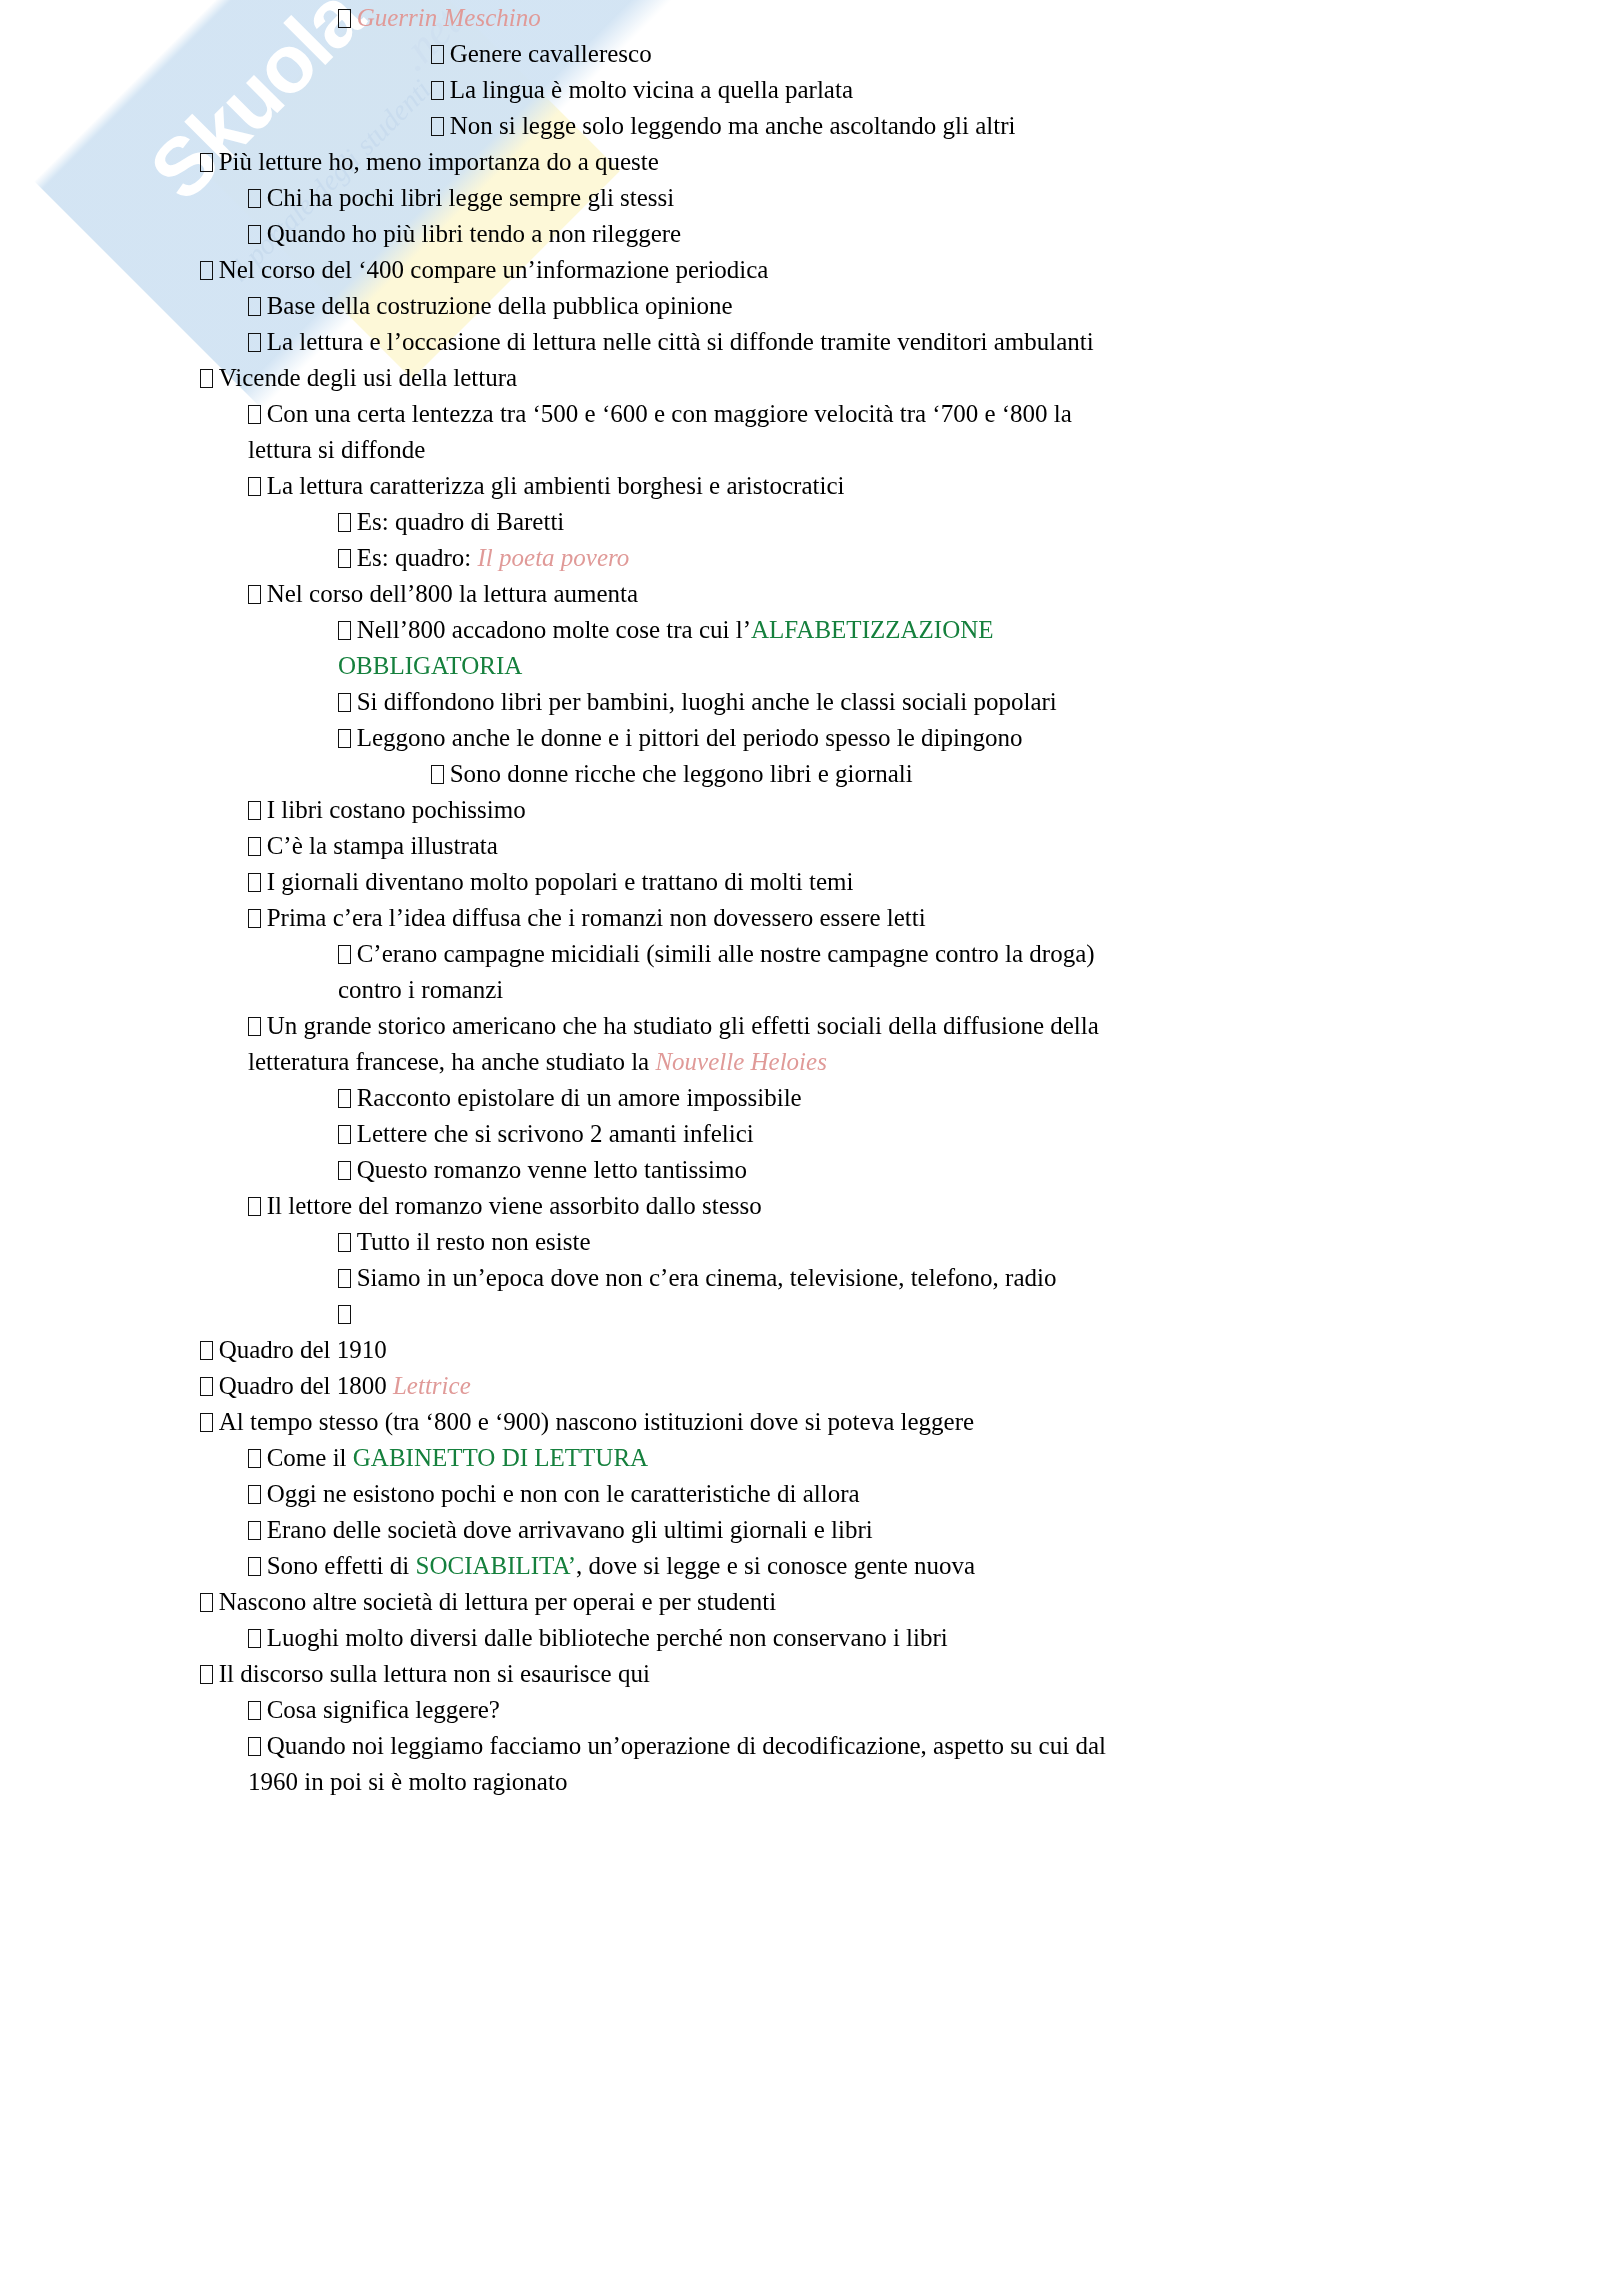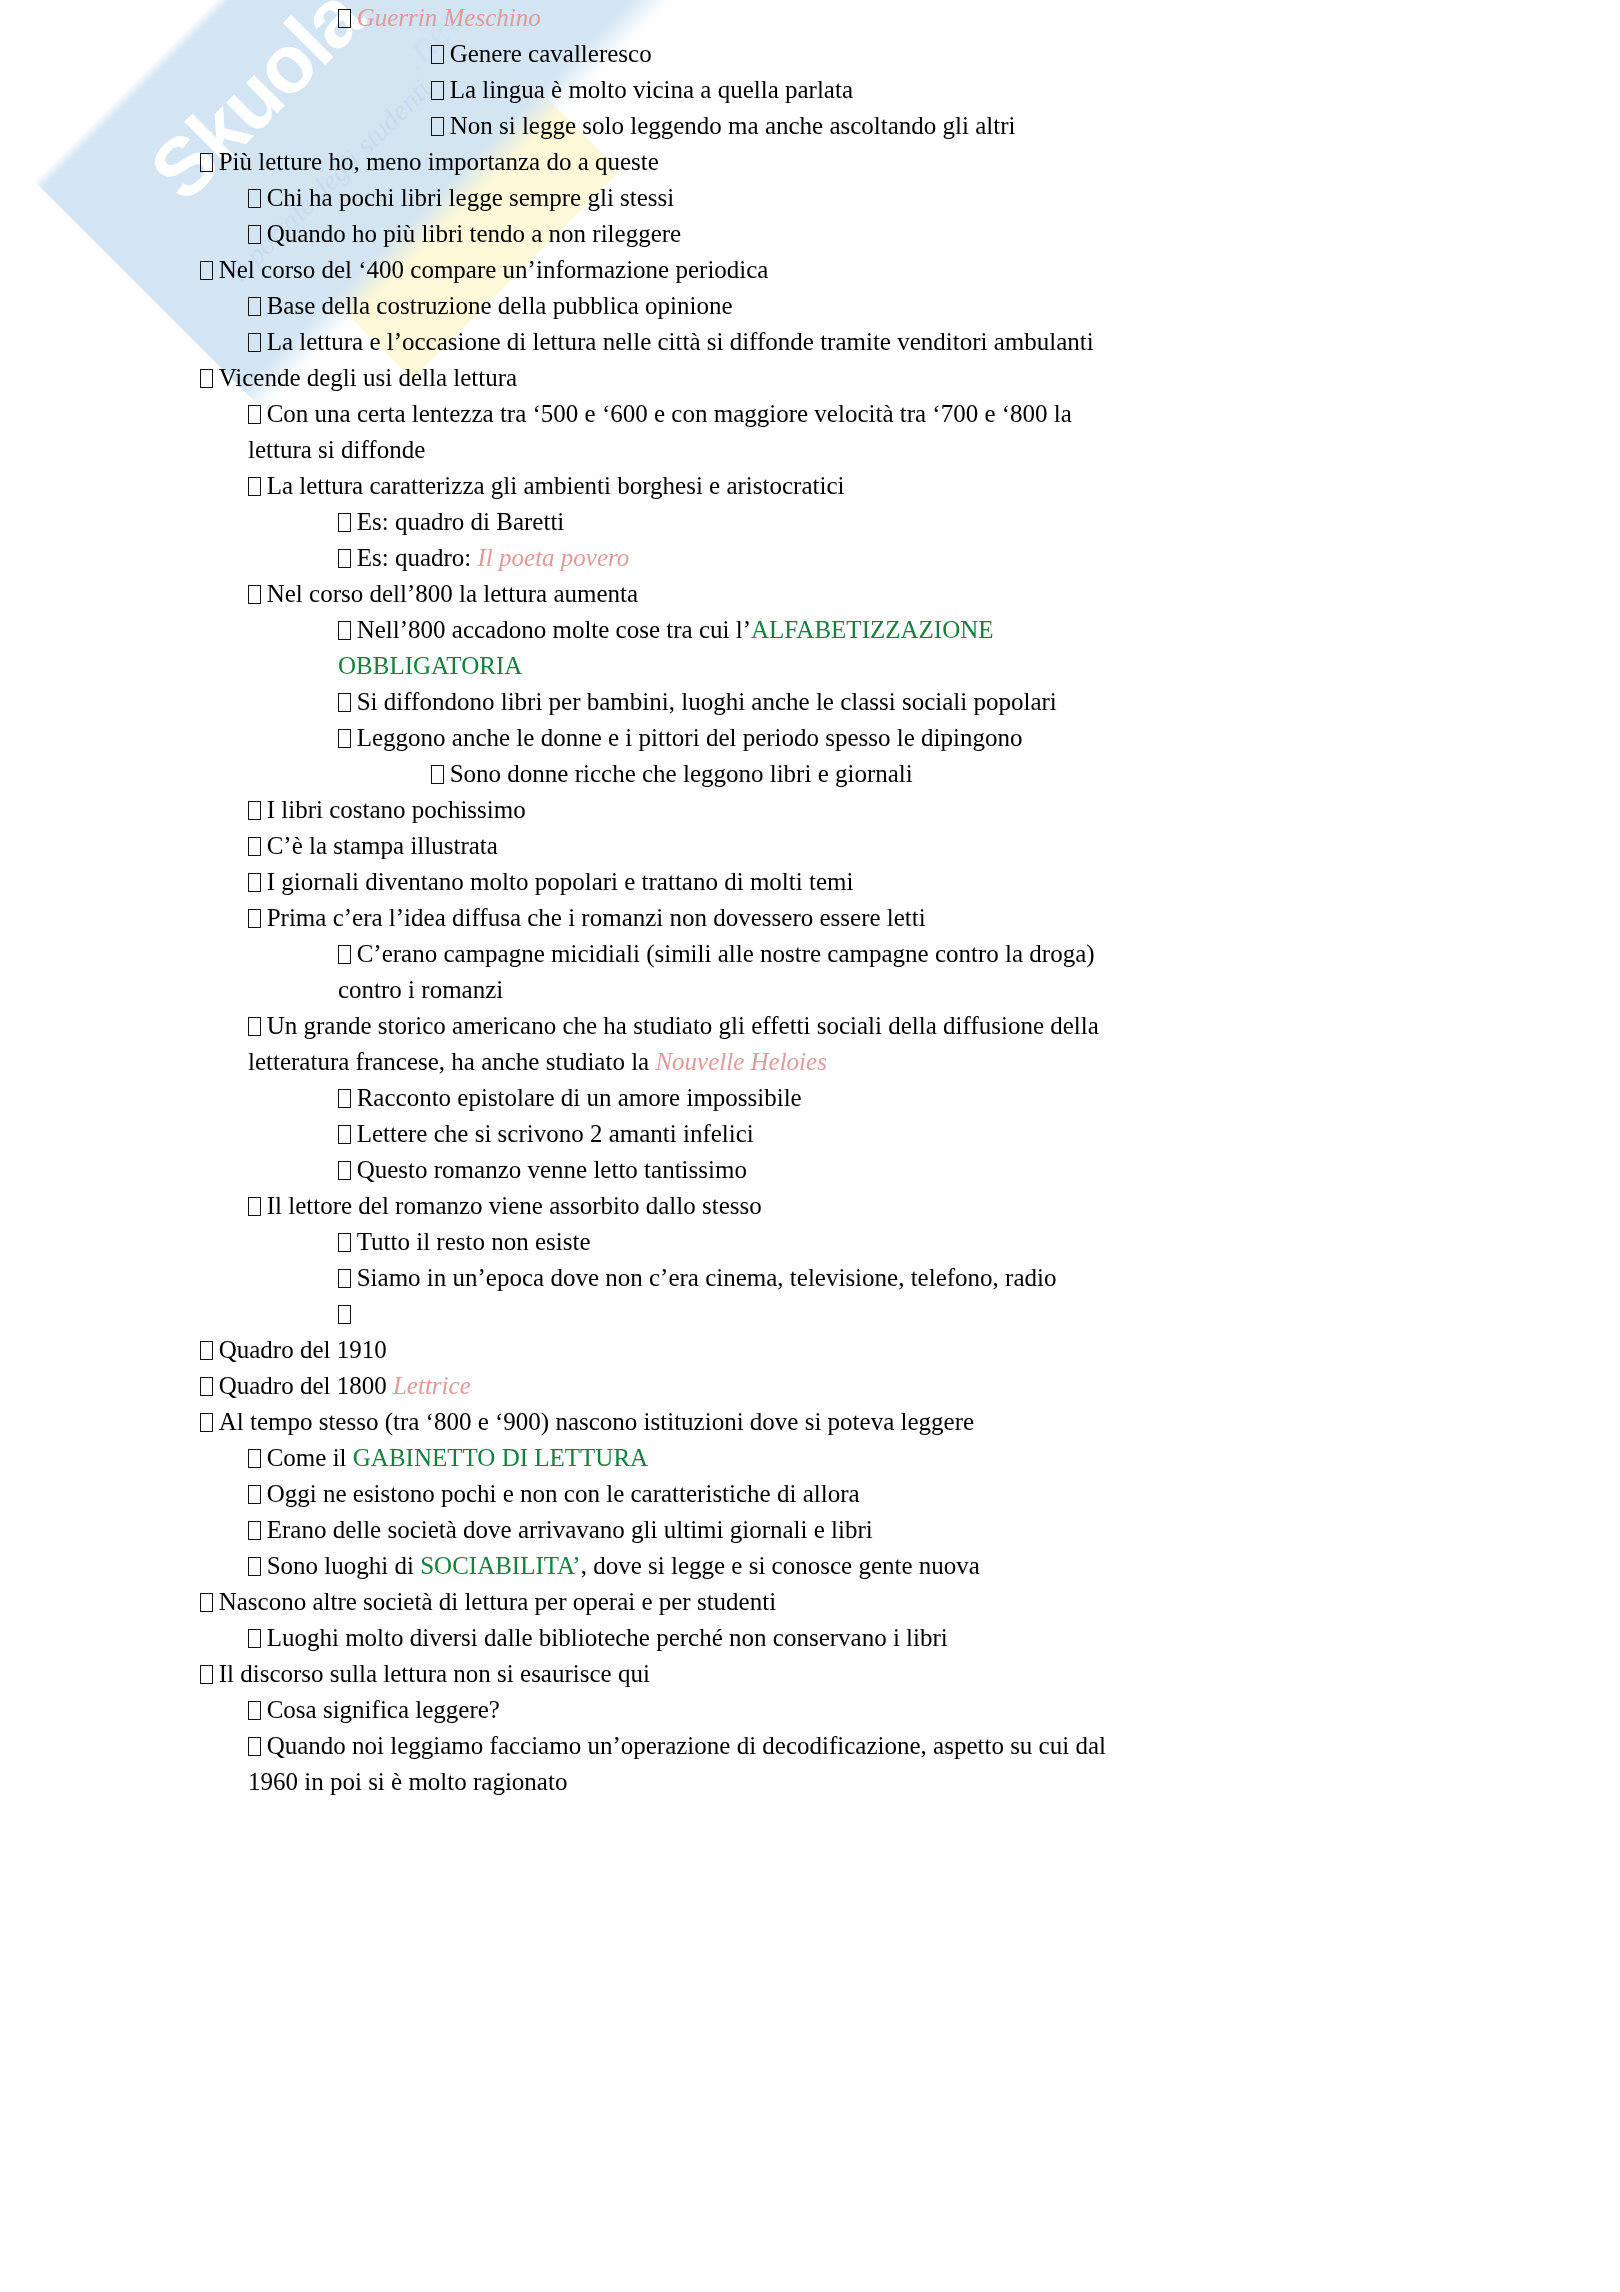--- a/index.html
+++ b/index.html
@@ -175,21 +175,21 @@
       <div class="line lvl1"><span class="bullet"></span><span>Il lettore del romanzo viene assorbito dallo stesso</span></div>
       <div class="line lvl2"><span class="bullet"></span><span>Tutto il resto non esiste</span></div>
       <div class="line lvl2"><span class="bullet"></span><span>Siamo in un’epoca dove non c’era cinema, televisione, telefono, radio</span></div>
       <div class="line lvl2"><span class="bullet"></span></div>
       <div class="line lvl0"><span class="bullet"></span><span>Quadro del 1910</span></div>
       <div class="line lvl0"><span class="bullet"></span><span>Quadro del 1800 </span><span class="rose">Lettrice</span></div>
       <div class="line lvl0"><span class="bullet"></span><span>Al tempo stesso (tra ‘800 e ‘900) nascono istituzioni dove si poteva leggere</span></div>
       <div class="line lvl1"><span class="bullet"></span><span>Come il </span><span class="blue">GABINETTO DI LETTURA</span></div>
       <div class="line lvl1"><span class="bullet"></span><span>Oggi ne esistono pochi e non con le caratteristiche di allora</span></div>
       <div class="line lvl1"><span class="bullet"></span><span>Erano delle società dove arrivavano gli ultimi giornali e libri</span></div>
-      <div class="line lvl1"><span class="bullet"></span><span>Sono luoghi di </span><span class="blue">SOCIABILITA’</span><span>, dove si legge e si conosce gente nuova</span></div>
+      <div class="line lvl1"><span class="bullet"></span><span>Sono effetti di </span><span class="blue">SOCIABILITA’</span><span>, dove si legge e si conosce gente nuova</span></div>
       <div class="line lvl0"><span class="bullet"></span><span>Nascono altre società di lettura per operai e per studenti</span></div>
       <div class="line lvl1"><span class="bullet"></span><span>Luoghi molto diversi dalle biblioteche perché non conservano i libri</span></div>
       <div class="line lvl0"><span class="bullet"></span><span>Il discorso sulla lettura non si esaurisce qui</span></div>
       <div class="line lvl1"><span class="bullet"></span><span>Cosa significa leggere?</span></div>
       <div class="line lvl1"><span class="bullet"></span><span>Quando noi leggiamo facciamo un’operazione di decodificazione, aspetto su cui dal 1960 in poi si è molto ragionato</span></div>
     </div>
 
 </div>
 
 

